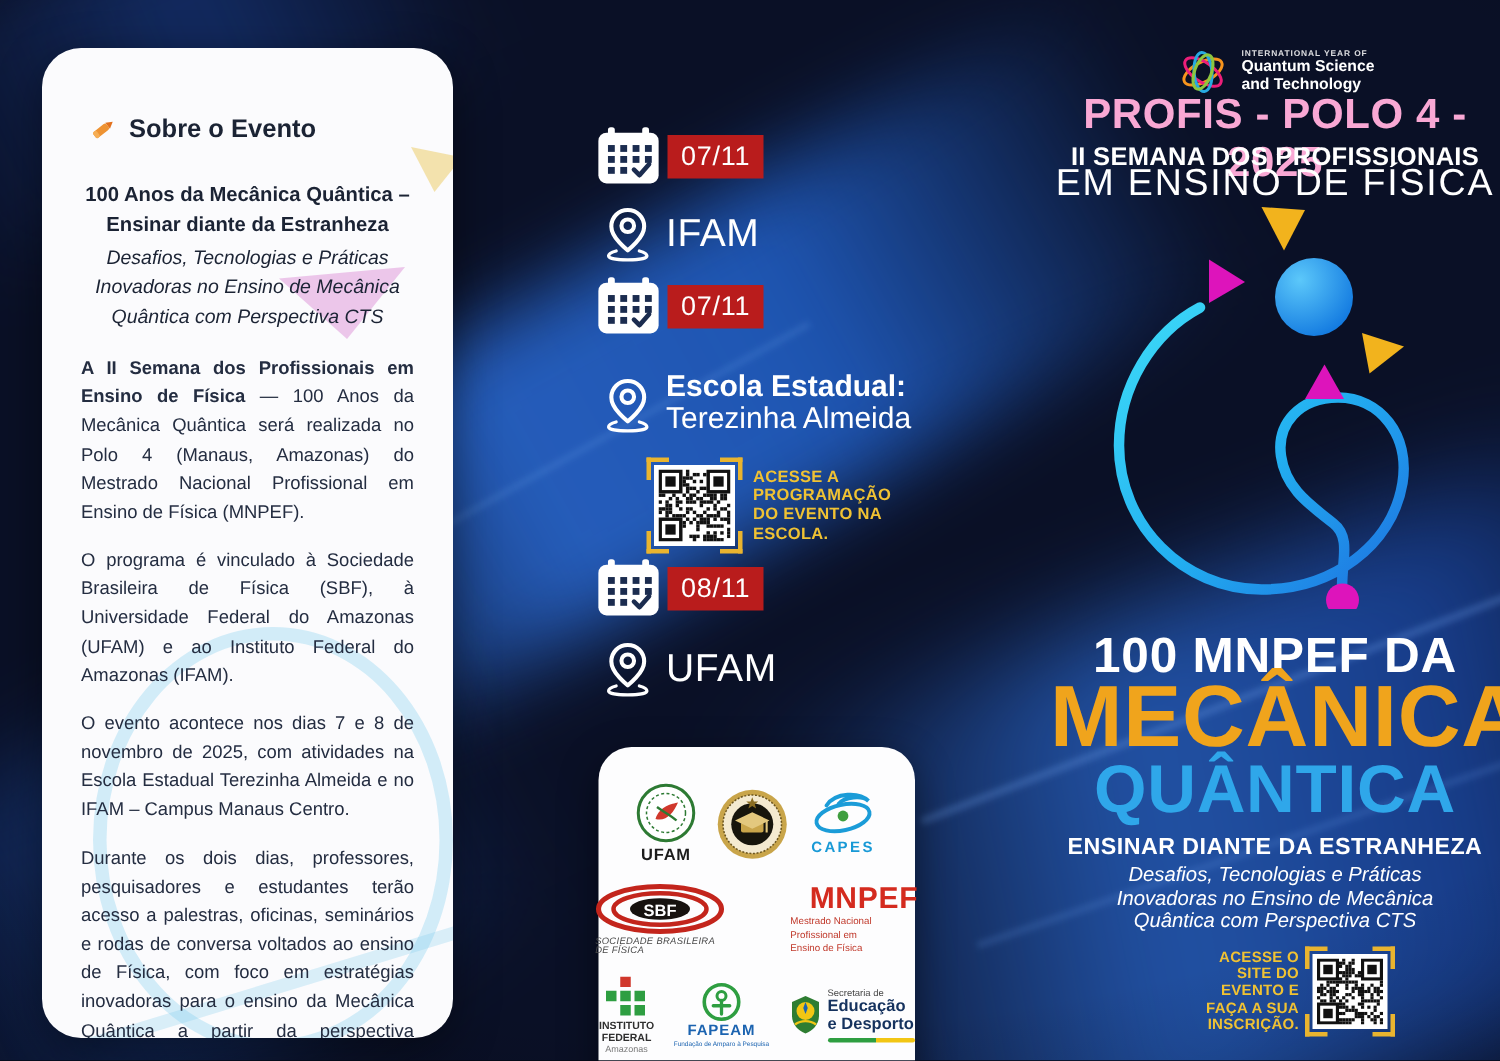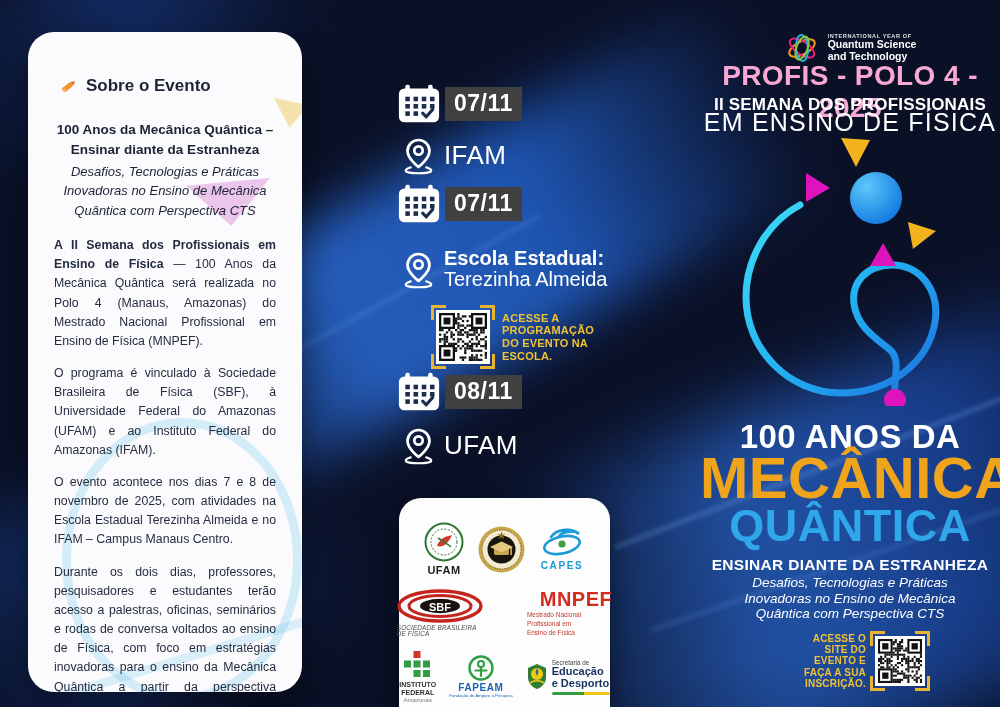--- a/index.html
+++ b/index.html
@@ -47,21 +47,21 @@
     font-size:13px;font-style:italic;font-weight:400;line-height:1.5;}
   .about-paras{position:relative;margin:16px 26px 0;color:#242d41;font-size:12.3px;line-height:1.56;text-align:justify;}
   .about-paras p{margin:0 0 13px 0;}
   .about-paras .lead{font-weight:700;}
   .pre{white-space:pre-line;}
   
   .schedule{position:absolute;left:398px;top:84px;width:250px;height:410px;}
   .srow{position:absolute;left:0;display:flex;align-items:center;}
   .r1{top:0;}   .r2{top:52px;} .r3{top:100px;} .r4{top:164px;} .r5{top:226px;left:38px;} .r6{top:288px;} .r7{top:342px;}
   .cal{width:42px;height:40px;margin-right:5px;flex:0 0 auto;}
-  .badge{background:#404040;color:#fff;font-weight:700;font-size:23px;line-height:1;
+  .badge{background:#b91c1c;color:#fff;font-weight:400;font-size:18px;line-height:1;
     padding:5px 9px 6px;letter-spacing:.5px;}
   .pin{width:31px;height:39px;margin:0 10px 0 5px;flex:0 0 auto;}
   .loc{color:#fff;font-size:26px;font-weight:500;letter-spacing:.4px;}
   .loc2{color:#fff;line-height:21px;}
   .loc2 .b{font-size:20px;font-weight:700;}
   .loc2 .n{font-size:20px;font-weight:400;}
   .qrbox{position:relative;width:54px;height:54px;background:#fff;padding:3px;box-sizing:border-box;flex:0 0 auto;}
   .bk{position:absolute;width:12px;height:12px;border:0 solid #e9b42f;}
   .bk.tl{left:-5px;top:-5px;border-left-width:3px;border-top-width:3px;}
   .bk.tr{right:-5px;top:-5px;border-right-width:3px;border-top-width:3px;}
@@ -535,21 +535,21 @@
       <path d="M70 67 C38 84 16 120 16 159 C16 212 59 255 111 255 C158 255 198 226 205 184 C210 152 190 127 162 127 C136 127 121 145 124 166 C127 188 144 199 159 211 C172 221 163 240 165 258" fill="none" stroke="url(#swg)" stroke-width="7" stroke-linecap="round"></path>
       <circle cx="146" cy="60" r="26" fill="url(#ballg)"></circle>
       <polygon points="111,0 140,2 126,29" fill="#f2b31d"></polygon>
       <polygon points="76,35 76,64 100,50" fill="#dd14bb"></polygon>
       <polygon points="178,84 206,93 183,111" fill="#f2b31d"></polygon>
       <polygon points="140,128 166,128 153,105" fill="#dd14bb"></polygon>
       <circle cx="165" cy="262" r="11" fill="#dd14bb"></circle>
     </svg>
 
     <div class="big-title">
-      <div class="bt1">100 ANOS DA</div>
+      <div class="bt1">100 MNPEF DA</div>
       <div class="bt2">MECÂNICA</div>
       <div class="bt3">QUÂNTICA</div>
     </div>
 
     <div class="tagline">ENSINAR DIANTE DA ESTRANHEZA</div>
     <div class="tagline-sub pre">Desafios, Tecnologias e Práticas
 Inovadoras no Ensino de Mecânica
 Quântica com Perspectiva CTS</div>
 
     <div class="qr2row">

